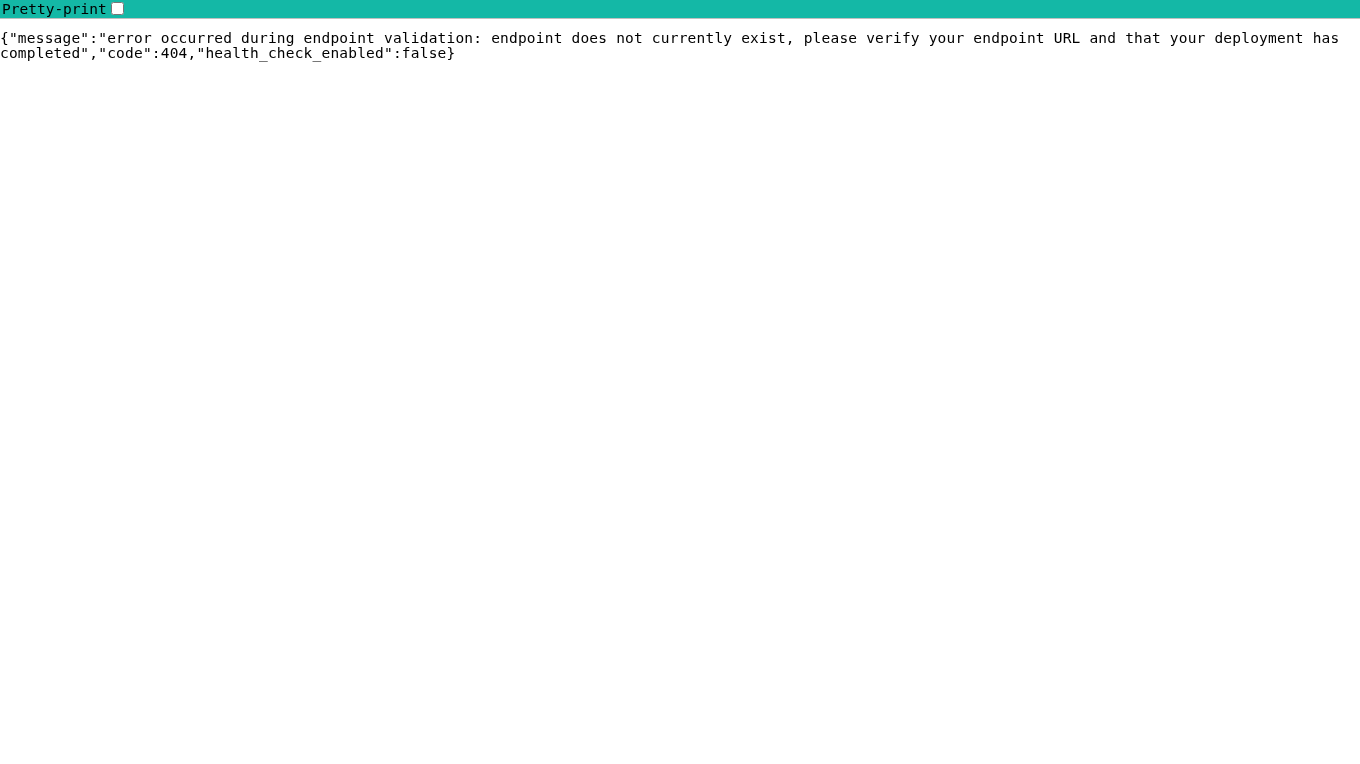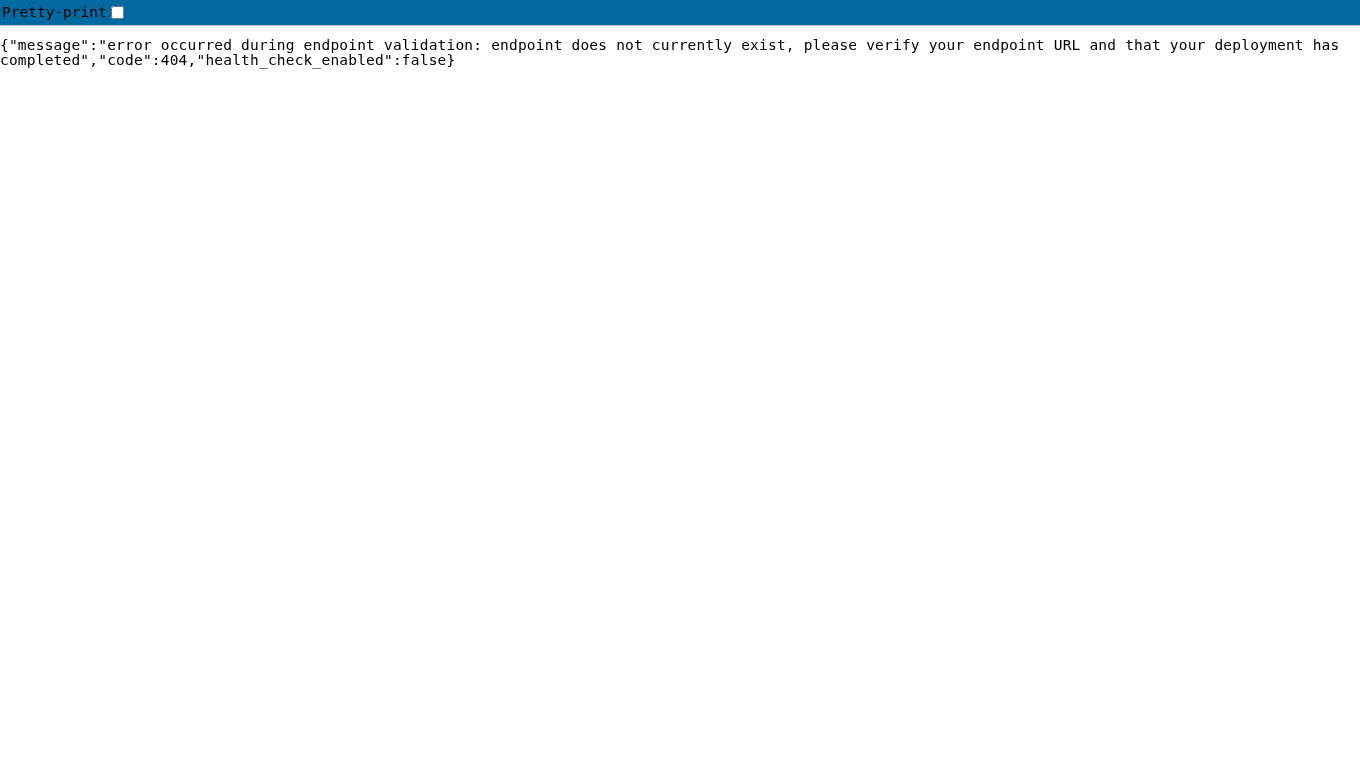--- a/index.html
+++ b/index.html
@@ -9,28 +9,28 @@
     }
     body {
       font-family: -apple-system, BlinkMacSystemFont, "Segoe UI", Roboto, sans-serif;
       font-size: 13px;
       background: #ffffff;
       width: 1360px;
       height: 764px;
       overflow: hidden;
     }
     .toolbar {
-      background: #0369a1;
+      background: #14b8a6;
       border-bottom: 1px solid #c0c0c0;
       padding: 1px 2px 2px 2px;
       display: flex;
       align-items: center;
       font-family: ui-monospace, "SF Mono", Menlo, Consolas, monospace;
       font-size: 14.5px;
-      height: 26px;
+      height: 19px;
     }
     .toolbar label {
       display: flex;
       align-items: center;
       cursor: pointer;
     }
     .toolbar input[type="checkbox"] {
       margin-left: 4px;
       width: 13px;
       height: 13px;

